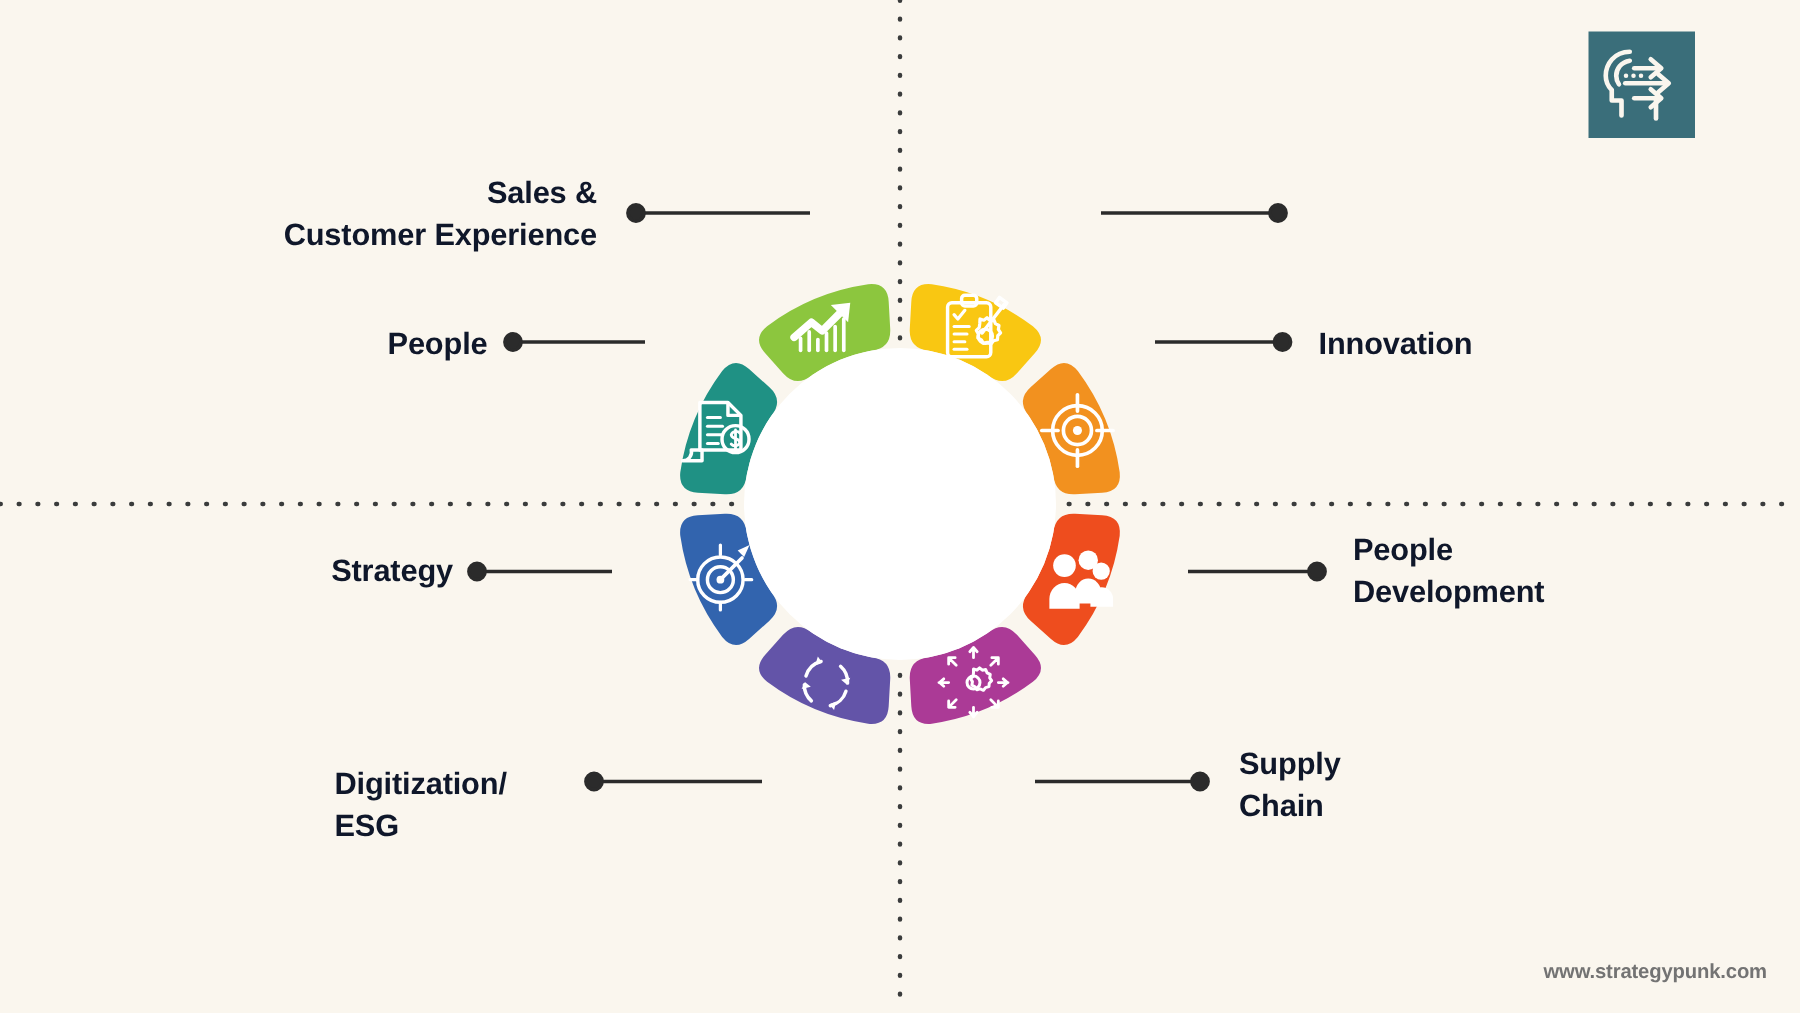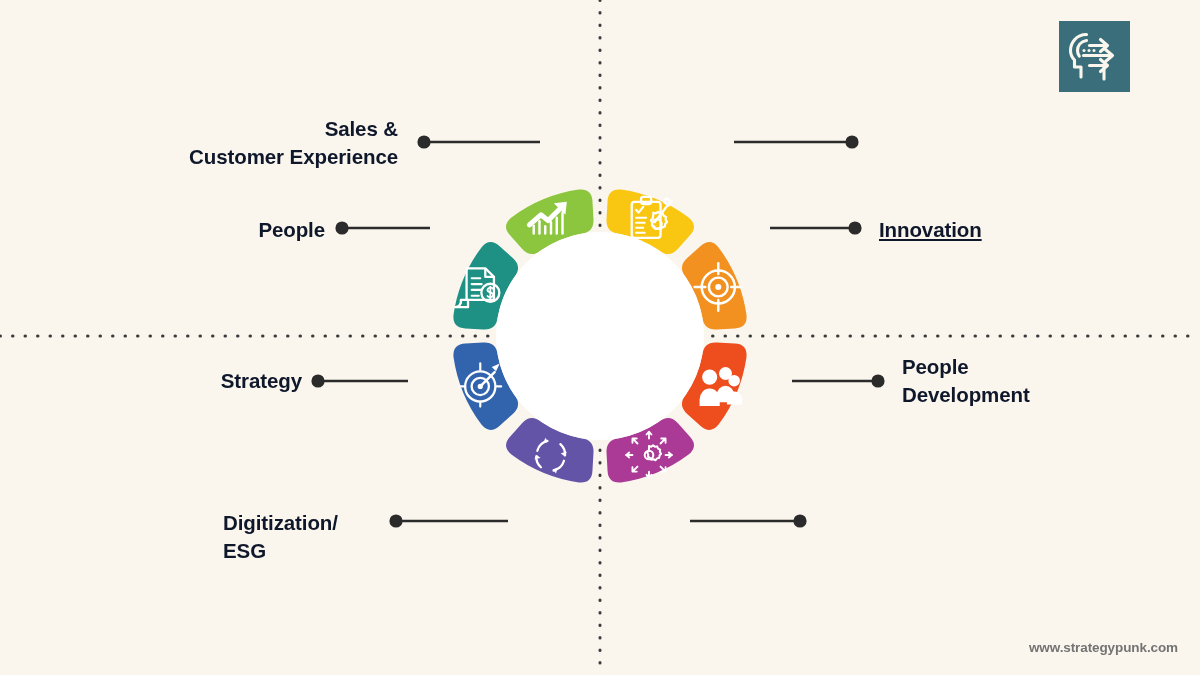--- a/index.html
+++ b/index.html
@@ -38,21 +38,21 @@
     white-space: pre-line;
   }
   .label.right { text-align: left; }
   .label.left  { text-align: right; }
 
   #lbl-sales      { right: 802px; top: 115px;  }
   #lbl-finance    { right: 875px; top: 216px;  }
   #lbl-strategy   { right: 898px; top: 367px;  }
   #lbl-digi       { right: 817px; top: 509px;  text-align: left; width: 160px; }
   #lbl-commercial { left: 802px;  top: 117px;  }
-  #lbl-innovation { left: 879px;  top: 216px; text-decoration: underline;  }
+  #lbl-innovation { left: 879px;  top: 216px;  }
   #lbl-people     { left: 902px;  top: 353px;  }
   #lbl-supply     { left: 826px;  top: 496px;  }
 
   
   #center-label {
     position: absolute;
     left: 495px;
     top: 281px;
     width: 210px;
     text-align: center;
@@ -269,20 +269,22 @@
 
   <div class="label left" id="lbl-sales">Sales &amp;
 Customer Experience</div>
   <div class="label left" id="lbl-finance">People</div>
   <div class="label left" id="lbl-strategy">Strategy</div>
   <div class="label left" id="lbl-digi">Digitization/
 ESG</div>
   <div class="label right" id="lbl-innovation">Innovation</div>
   <div class="label right" id="lbl-people">People
 Development</div>
+  <div class="label right" id="lbl-supply">Supply
+Chain</div>
 
   <div id="brand-logo">
     <svg width="71" height="71" viewBox="0 0 71 71">
       <g fill="none" stroke="#FAF6EE" stroke-width="3.1" stroke-linecap="round" stroke-linejoin="round">
         <path d="M27.5 13.5 C17 13.5 11.5 22 11.5 29.5 C11.5 34 13.5 37 15.5 39 L15.5 46 L22 46 L22 56"></path>
         <path d="M27.5 19.5 C21.5 20.5 18.5 25 18.5 29.5 C18.5 31.6 19.2 33.6 20.3 35.2"></path>
         <path d="M30.5 24.5 L47 24.5"></path>
         <path d="M41.5 18.5 L48.5 24.5 L41.5 30.5" stroke-linecap="round"></path>
         <path d="M24.5 34.5 L52 34.5"></path>
         <path d="M46.5 28.5 L53.5 34.5 L46.5 40.5"></path>

